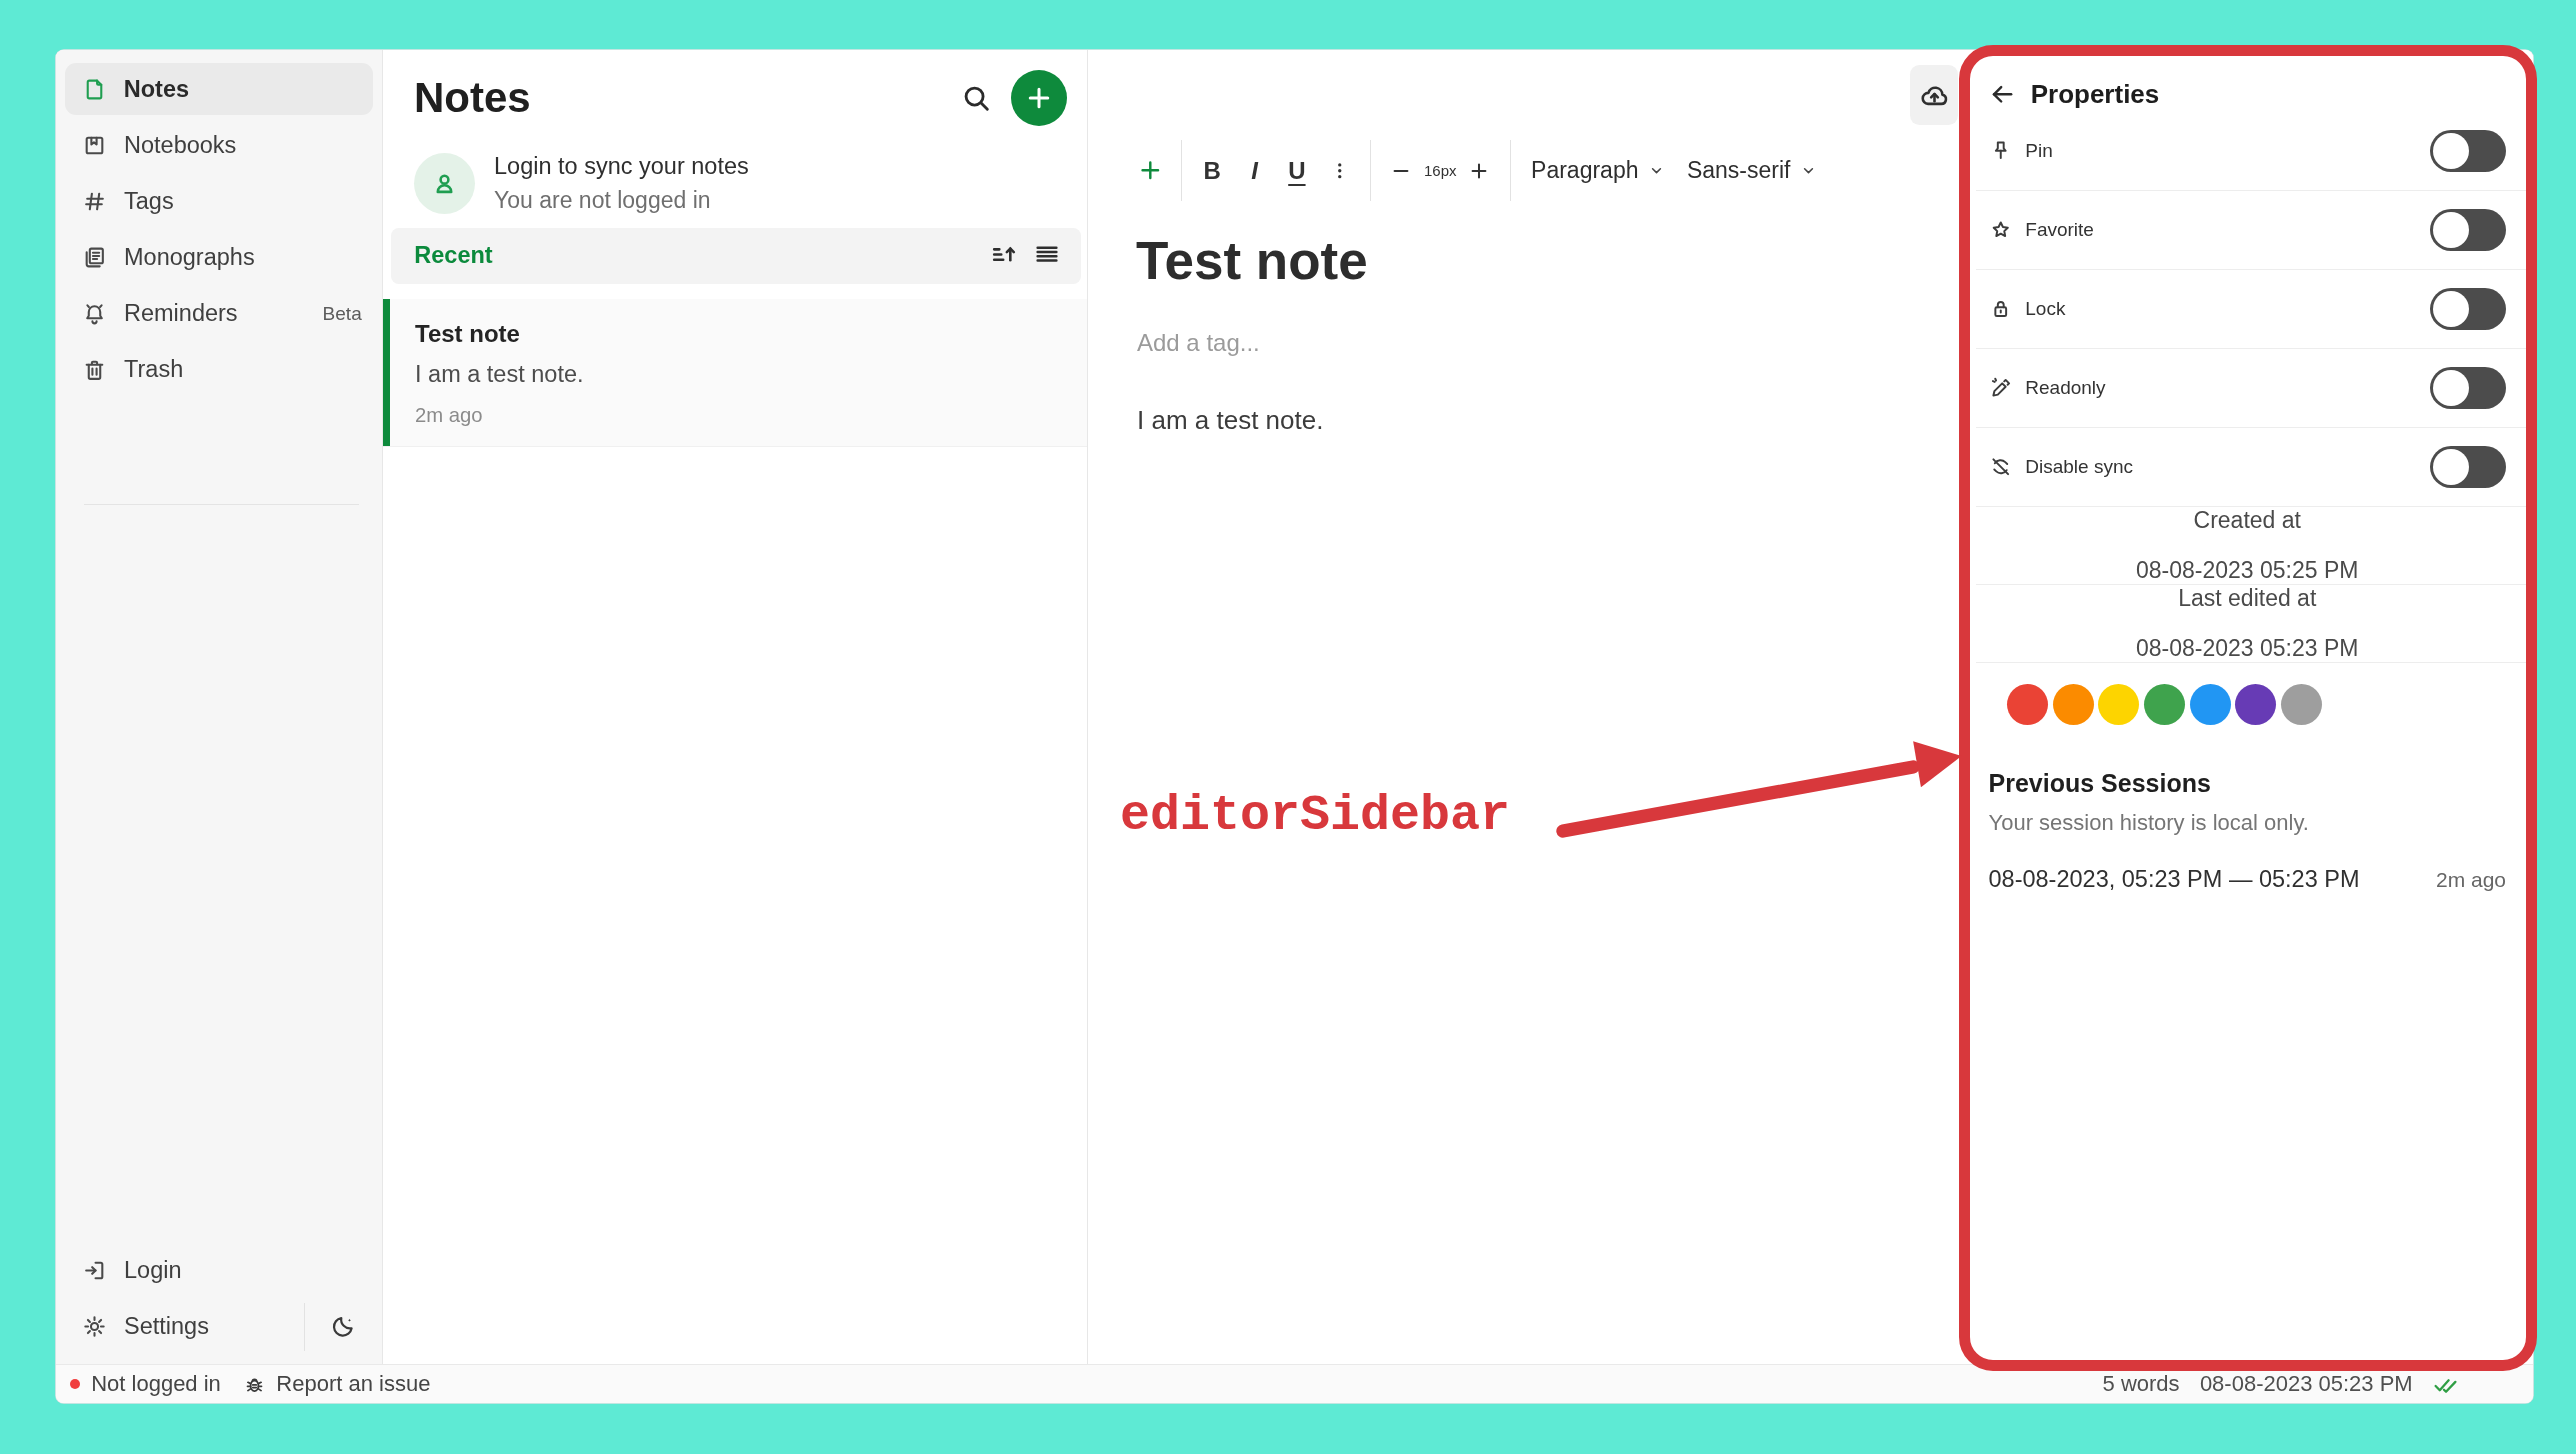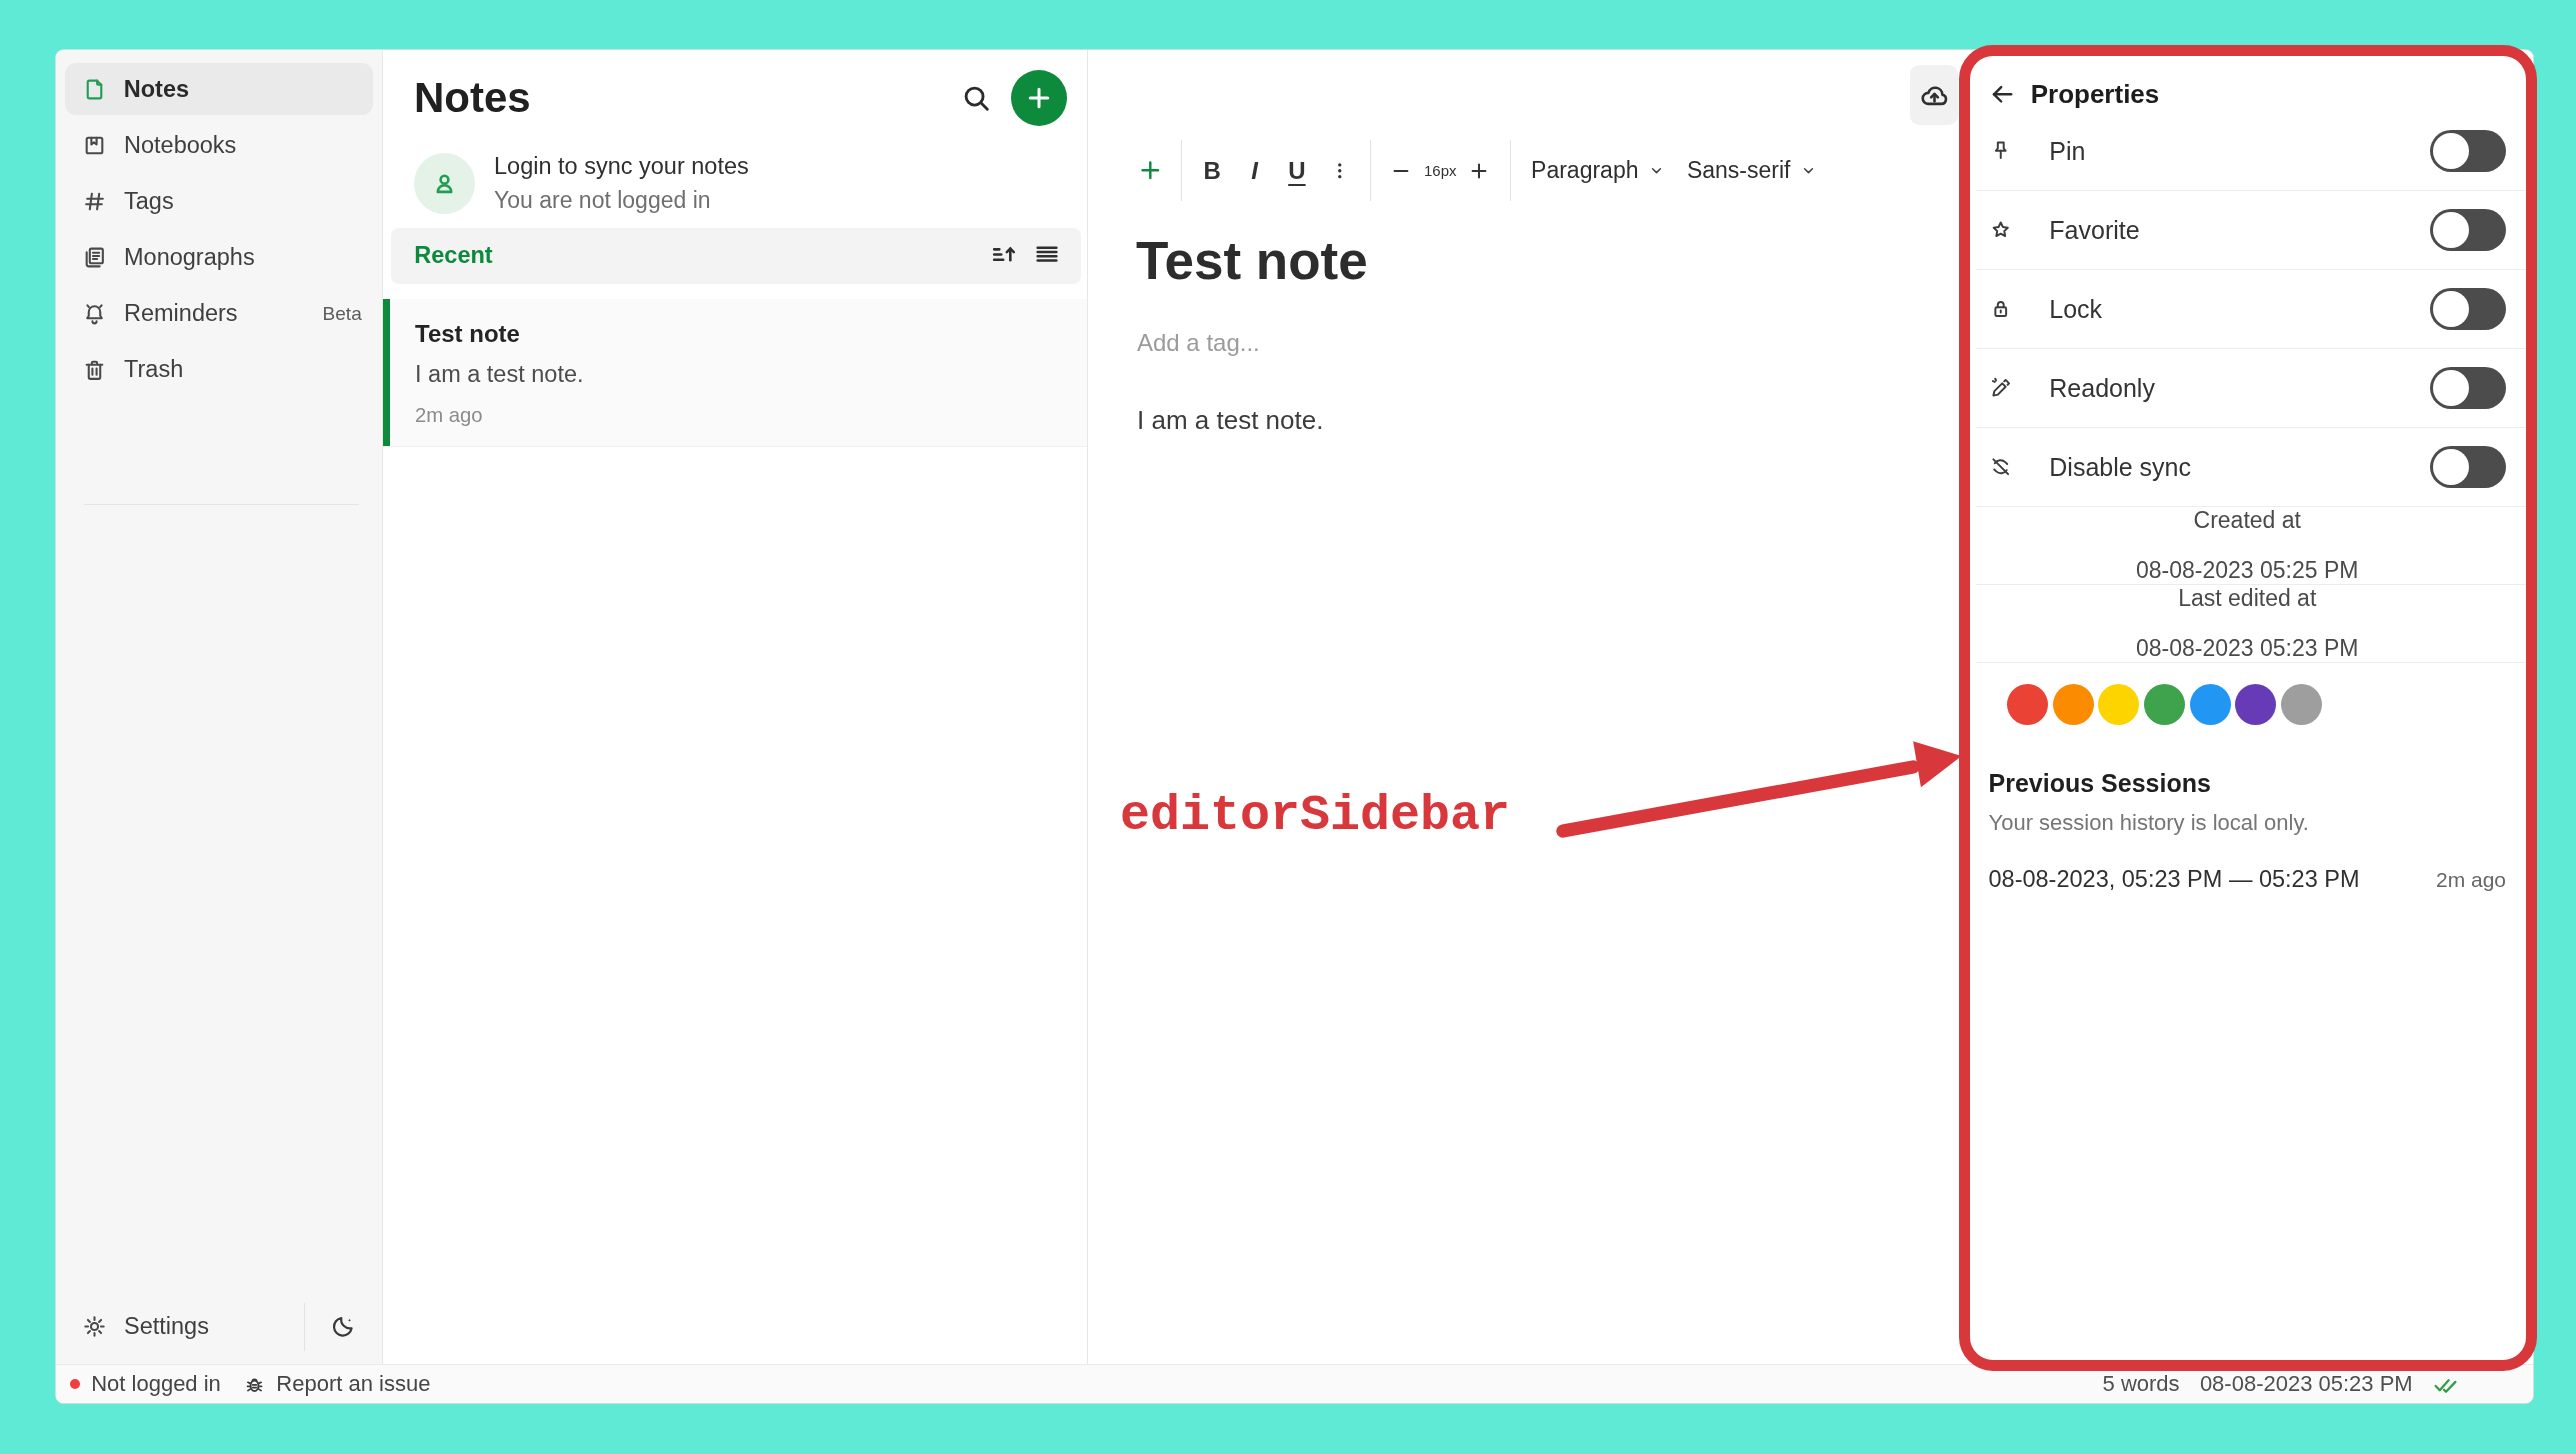--- a/index.html
+++ b/index.html
@@ -71,21 +71,21 @@
   .editor-body{margin:48px 0 0 49px;font-size:26px;color:#3c3c3c;}
 
   
   .panel{width:557px;background:#fff;border-radius:0 7.8px 0 0;height:1314px;}
   .panel-header{display:flex;align-items:center;gap:15.6px;padding:26.6px 0 0 12.5px;height:62px;}
   .panel-header .ico{width:26.6px;height:26.6px;color:#2b2b2b;}
   .panel-title{font-size:26px;font-weight:700;color:#1d1d1d;}
   .prop-row{height:79px;display:flex;align-items:center;gap:13.3px;padding:0 27px 0 12.5px;
             border-bottom:0.8px solid #ededed;}
   .prop-row .ico{width:23.5px;height:23.5px;color:#3c3c3c;}
-  .prop-label{font-size:25px;color:#333;flex:1;margin-left:24px;}
+  .prop-label{font-size:19px;color:#333;flex:1;}
   .switch{width:76px;height:42px;border-radius:21px;background:#4c4c4c;position:relative;flex:none;}
   .switch::after{content:"";position:absolute;left:3.1px;top:3.1px;width:36px;height:36px;
                  border-radius:50%;background:#fff;}
   .meta-row{height:78px;display:flex;align-items:center;padding:0 27px 0 12.5px;
             border-bottom:0.8px solid #ededed;font-size:23px;color:#4a4a4a;flex-direction:column;}
   .meta-label{flex:1;}
   .colors-row{display:flex;gap:4.7px;padding:21px 0 0 31px;}
   .dot{width:41px;height:41px;border-radius:50%;}
   .sessions{margin-top:44px;padding:0 27px 0 12.5px;}
   .sessions-title{font-size:25px;font-weight:700;color:#1f1f1f;}
@@ -174,20 +174,30 @@
                 <path d="M9.5 7V5.5a1 1 0 0 1 1-1h3a1 1 0 0 1 1 1V7"></path>
                 <path d="M10 11v6M14 11v6"></path>
               </svg>
           </span>
           <span class="nav-label">Trash</span>
         </div>
         <div class="nav-divider"></div>
       </div>
 
       <div class="nav-bottom">
+        <div class="nav-item">
+          <span class="ico">
+            <svg width="25" height="25" viewBox="0 0 24 24" fill="none" stroke="currentColor" stroke-width="2" stroke-linecap="round" stroke-linejoin="round">
+                <path d="M13 4.5h5A1.5 1.5 0 0 1 19.5 6v12a1.5 1.5 0 0 1-1.5 1.5h-5"></path>
+                <path d="M4 12h9"></path>
+                <path d="M9.8 8.8L13 12l-3.2 3.2"></path>
+              </svg>
+          </span>
+          <span class="nav-label">Login</span>
+        </div>
         <div class="settings-row">
           <div class="nav-item">
             <span class="ico">
               <svg width="25" height="25" viewBox="0 0 24 24" fill="none" stroke="currentColor" stroke-width="2" stroke-linecap="round">
                   <circle cx="12" cy="12" r="3.4"></circle>
                   <path d="M12 3.2v2.6M12 18.2v2.6M3.2 12h2.6M18.2 12h2.6M5.7 5.7l1.9 1.9M16.4 16.4l1.9 1.9M18.3 5.7l-1.9 1.9M7.6 16.4l-1.9 1.9"></path>
                 </svg>
             </span>
             <span class="nav-label">Settings</span>
           </div>

